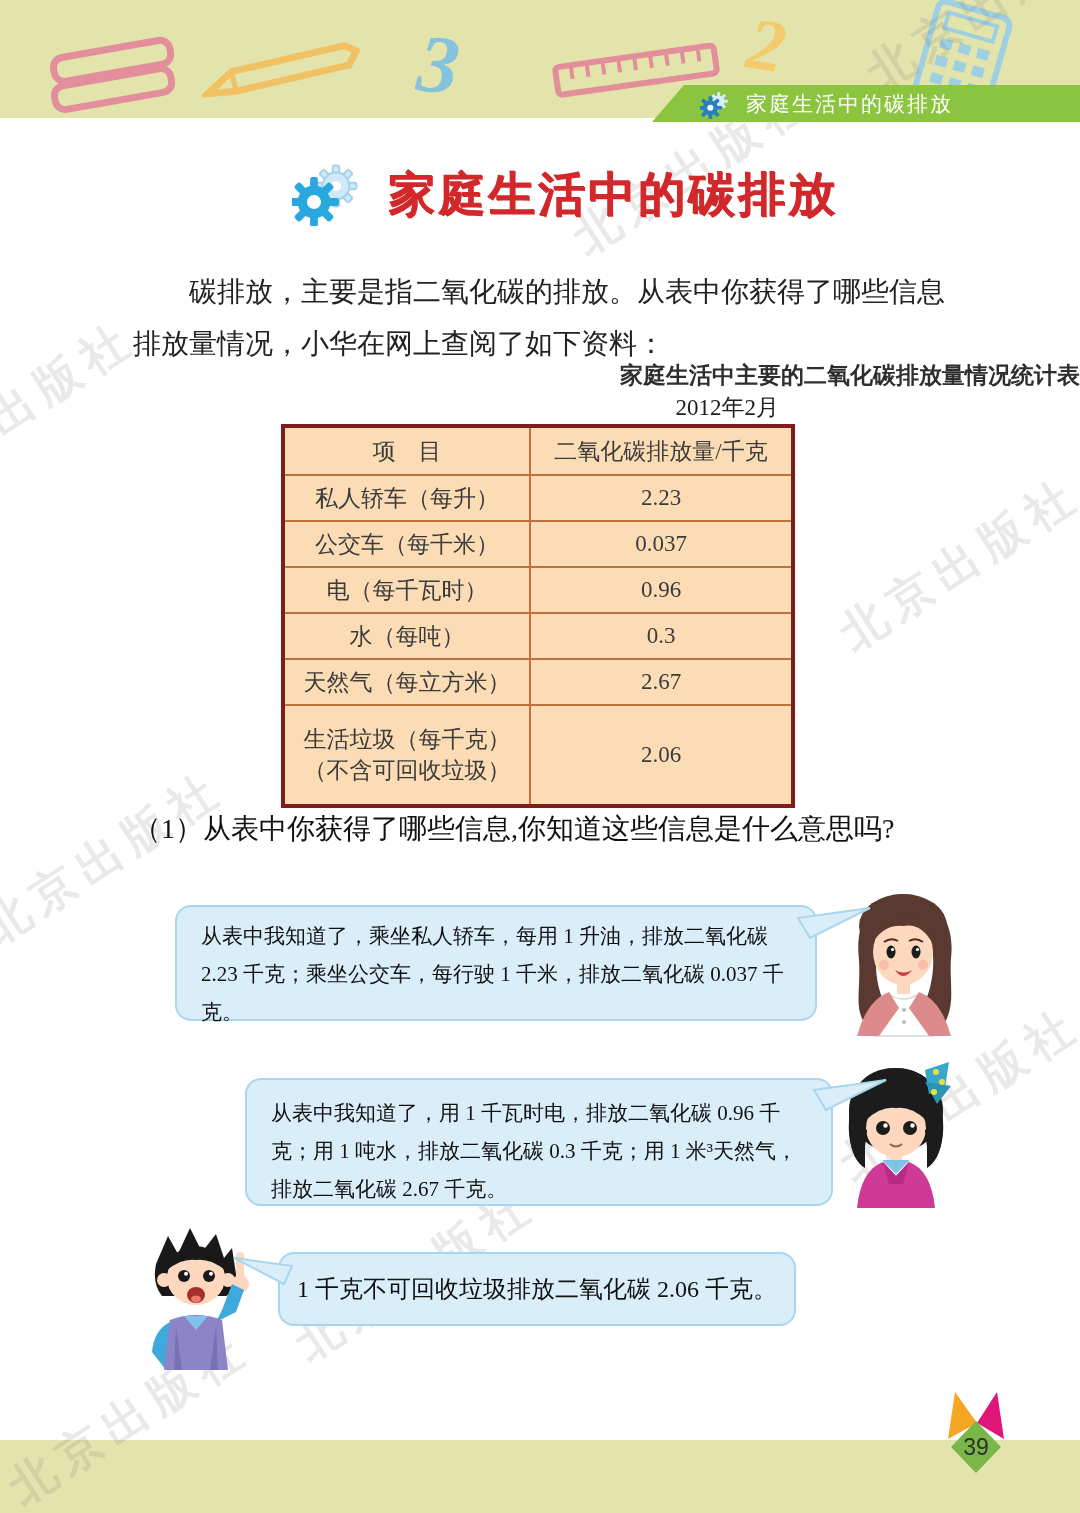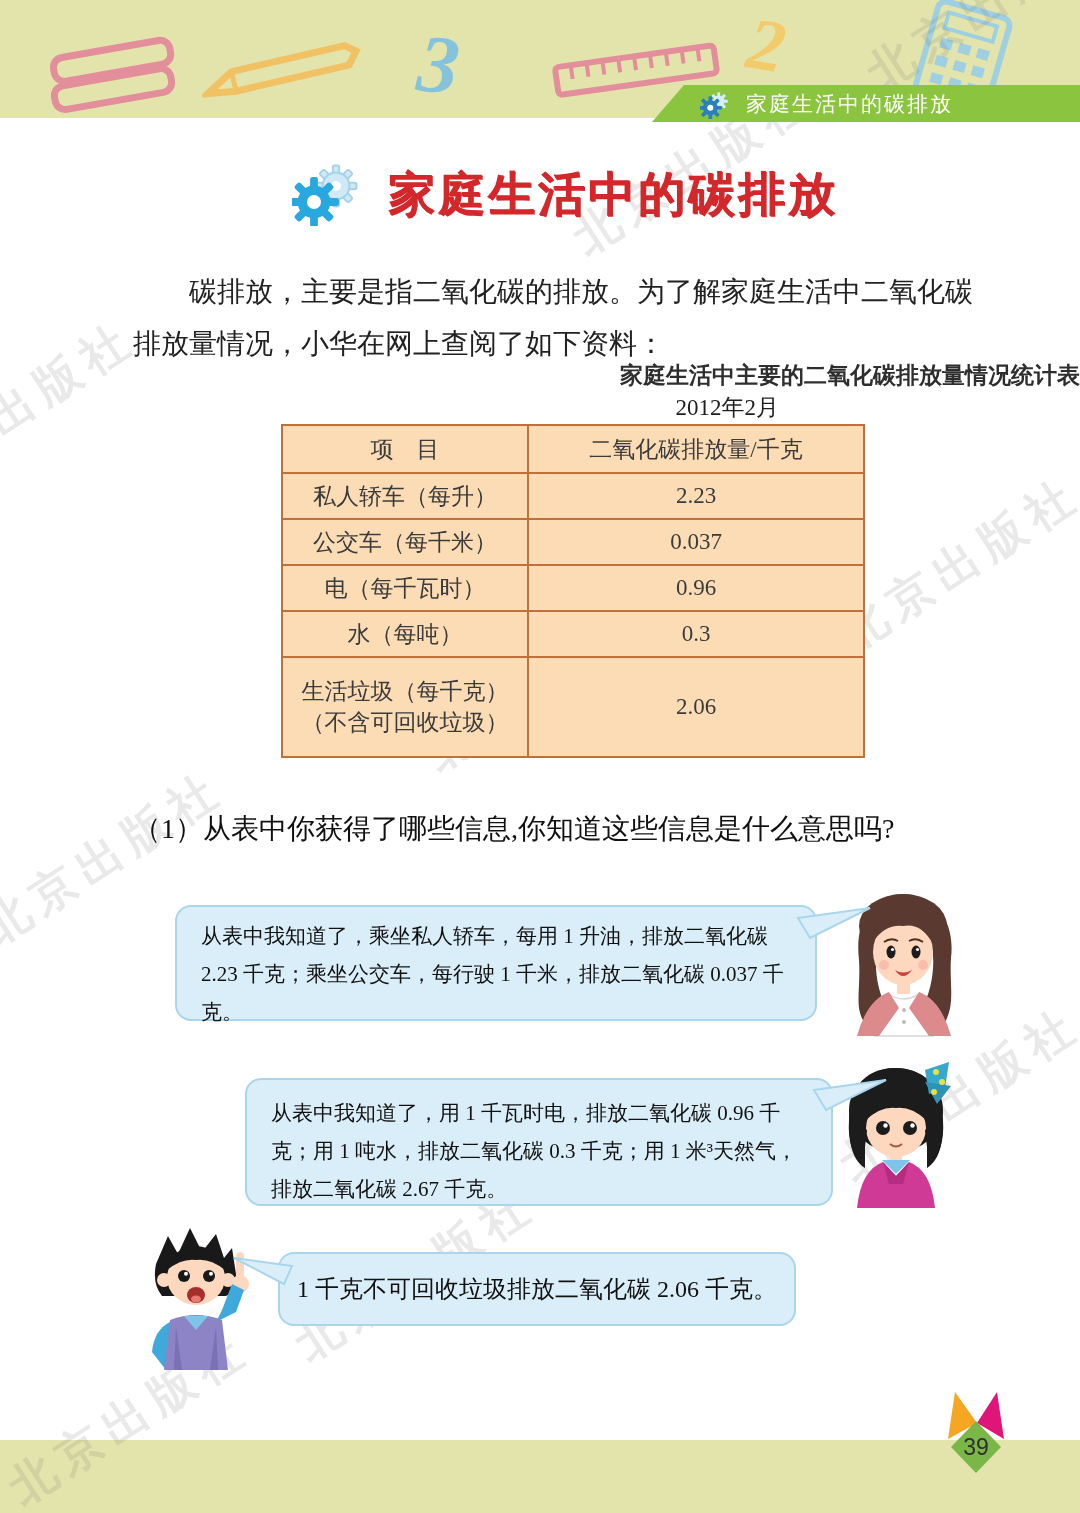--- a/index.html
+++ b/index.html
@@ -21,22 +21,22 @@
   .title-row{position:absolute;left:292px;top:162px;display:flex;align-items:center;gap:30px;z-index:6;}
   .main-title{font-family:"Liberation Sans","DejaVu Sans",sans-serif;font-weight:900;font-size:47px;
               color:#d3282b;letter-spacing:3px;text-shadow:1px 1px 0 #d3282b;}
   
   .intro{position:absolute;left:133px;top:266px;width:862px;font-size:28px;line-height:52px;z-index:6;}
   .intro .l1{padding-left:56px;}
   
   .tbl-caption{position:absolute;left:0;top:360px;width:1080px;text-align:right;
                font-family:"Liberation Sans","DejaVu Sans",sans-serif;font-weight:bold;font-size:23px;color:#2e2e2e;z-index:6;}
   .tbl-date{position:absolute;right:301px;top:392px;font-size:23px;color:#1e1e1e;z-index:6;margin-left:13px;}
-  table.emission{position:absolute;left:281px;top:424px;width:584px;border-collapse:collapse;
-                 background:#fbdcb5;z-index:6;border:2px solid #7f1d1d;}
+  table.emission{position:absolute;left:281px;top:424px;width:514px;border-collapse:collapse;
+                 background:#fbdcb5;z-index:6;border:4px solid #7f1d1d;}
   table.emission td{border:2px solid #c0713a;text-align:center;vertical-align:middle;
                     font-size:23px;color:#3b3b3b;padding:0 8px;}
   table.emission td.c1{width:228px;}
   tr.hdr td{height:46px;}
   tr.r td{height:44px;margin-top:12px;}
   tr.last td{height:98px;}
   
   .question{position:absolute;left:133px;top:810px;font-size:28px;color:#111;z-index:6;}
   
   .bubble{position:absolute;background:#daeef9;border:2.5px solid #a9d6ec;border-radius:16px;
@@ -235,21 +235,21 @@
             </g>
           <circle r="21"></circle>
         </g>
         <circle r="9" fill="#ffffff"></circle>
       </g>
     </svg>
     <div class="main-title">家庭生活中的碳排放</div>
   </div>
 
   <div class="intro">
-    <div class="l1">碳排放，主要是指二氧化碳的排放。为了解家庭生活中二氧化碳</div>
+    <div class="l1">碳排放，主要是指二氧化碳的排放。从表中你获得了哪些信息</div>
     <div class="l2">排放量情况，小华在网上查阅了如下资料：</div>
   </div>
 
   <div class="tbl-caption">家庭生活中主要的二氧化碳排放量情况统计表</div>
   <div class="tbl-date">2012年2月</div>
 
   <table class="emission">
     <tbody>
       <tr class="hdr">
         <td class="c1">项　目</td>
@@ -263,20 +263,24 @@
         <td class="c1">公交车（每千米）</td>
         <td>0.037</td>
       </tr>
       <tr class="r">
         <td class="c1">电（每千瓦时）</td>
         <td>0.96</td>
       </tr>
       <tr class="r">
         <td class="c1">水（每吨）</td>
         <td>0.3</td>
+      </tr>
+      <tr class="r">
+        <td class="c1">天然气（每立方米）</td>
+        <td>2.67</td>
       </tr>
       <tr class="last">
         <td class="c1">生活垃圾（每千克） （不含可回收垃圾）</td>
         <td>2.06</td>
       </tr>
     </tbody>
   </table>
 
   <div class="question">（1）从表中你获得了哪些信息,你知道这些信息是什么意思吗?</div>
 

